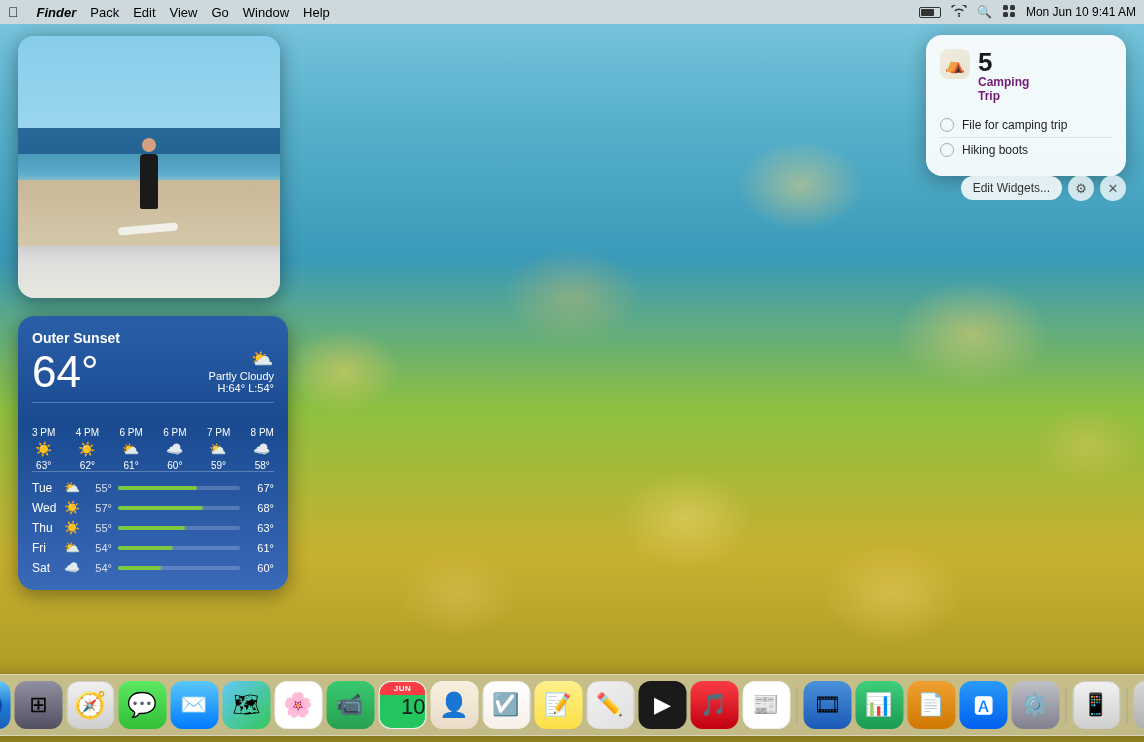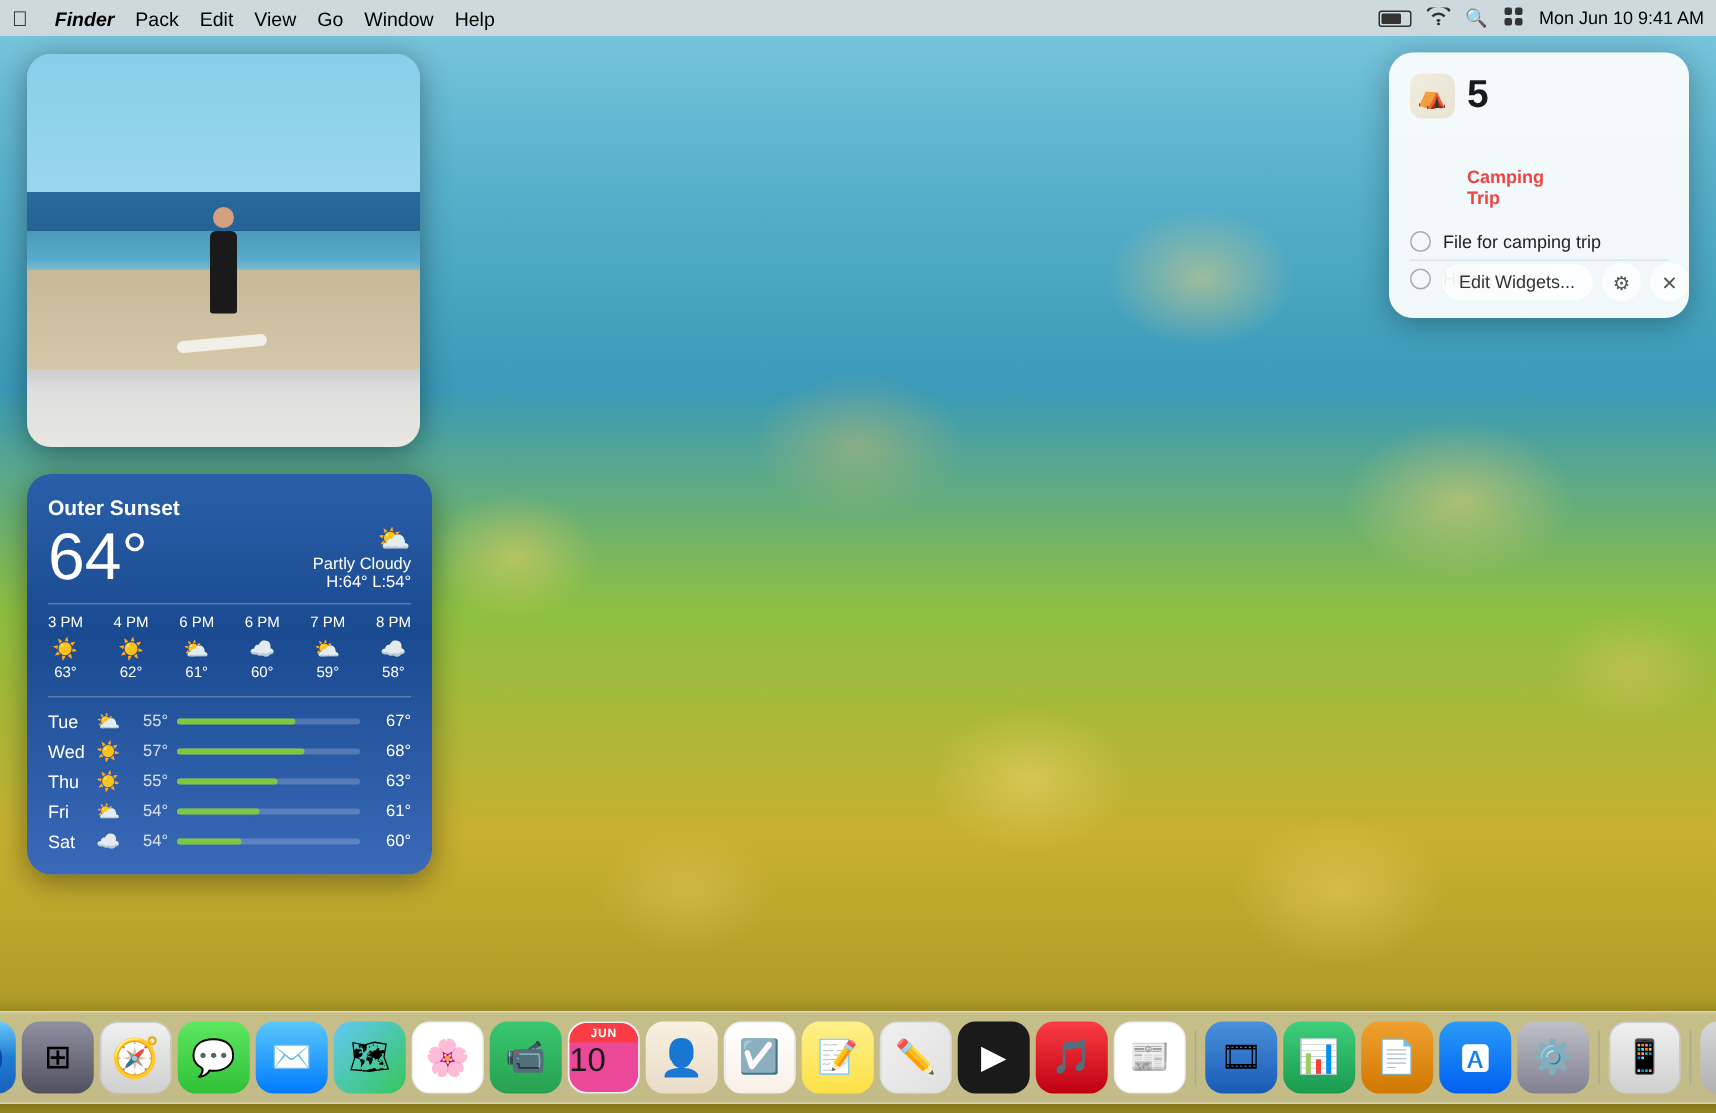--- a/index.html
+++ b/index.html
@@ -193,22 +193,21 @@
       text-align: right;
       font-size: 11px;
     }
     .weather-icon-sun {
       font-size: 18px;
     }
     .weather-hourly {
       display: flex;
       justify-content: space-between;
       border-top: 1px solid rgba(255,255,255,0.25);
-      padding-top: 7px;
-      margin-bottom: 10px;
+      padding-top: 24px;
     }
     .weather-hour {
       display: flex;
       flex-direction: column;
       align-items: center;
       gap: 3px;
       font-size: 10px;
     }
     .weather-hour-icon { font-size: 14px; }
     .weather-hour-temp { font-size: 10px; }
@@ -275,22 +274,21 @@
     .reminders-count-block { }
     .reminders-count {
       font-size: 26px;
       font-weight: 700;
       color: #1a1a1a;
       line-height: 1;
     }
     .reminders-list-name {
       font-size: 12px;
       font-weight: 600;
-      color: #ef4444;
-      margin-top: 36px;
+      color: #701a75;
     }
     .reminder-item {
       display: flex;
       align-items: center;
       padding: 5px 0;
       border-bottom: 1px solid rgba(0,0,0,0.08);
     }
     .reminder-item:last-child { border-bottom: none; }
     .reminder-circle {
       width: 14px;
@@ -372,26 +370,26 @@
       height: 36px;
       background: rgba(150,150,150,0.5);
       margin: 0 2px;
       align-self: center;
     }
 
     
     .dock-calendar-content {
       display: flex;
       flex-direction: column;
-      align-items: flex-start;
+      align-items: flex-end;
       width: 100%;
       height: 100%;
       border-radius: 12px;
       overflow: hidden;
-      background: #ec4899;
+      background: #22c55e;
     }
     .dock-cal-header {
       background: #fc3c44;
       color: white;
       font-size: 8px;
       font-weight: 600;
       width: 100%;
       text-align: center;
       padding: 2px 0;
       letter-spacing: 0.5px;

